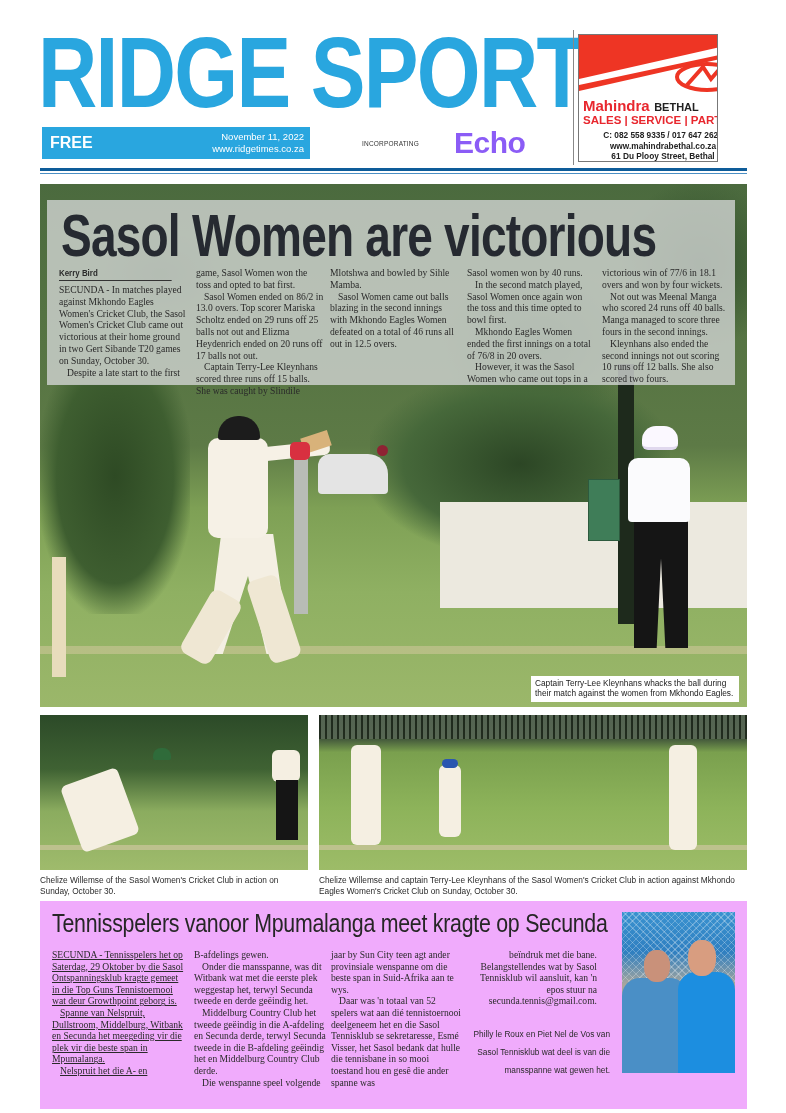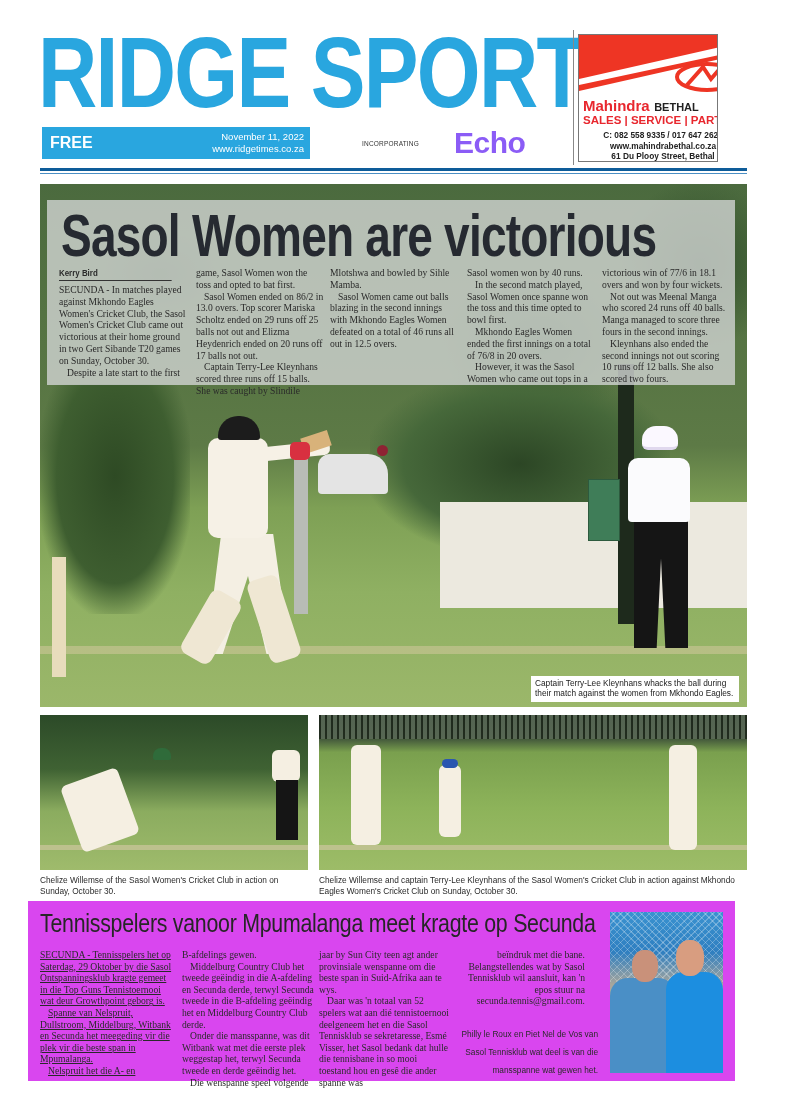--- a/index.html
+++ b/index.html
@@ -76,21 +76,21 @@
   .photo3 { position: absolute; left: 319px; top: 715px; width: 428px; height: 155px; overflow: hidden;
     background: linear-gradient(#2b3a2c 0%, #3a4c38 14%, #7aa04e 24%, #8db35a 60%, #9dbc68 100%); }
   .mini-figure { position: absolute; background: #f5efe2; border-radius: 6px; }
   .mini-dark { position: absolute; background: #151515; }
   .fence { position: absolute; left: 0; top: 0; width: 428px; height: 24px; background: repeating-linear-gradient(90deg, #1b2418 0 2px, #5e6d5a 2px 6px); opacity: 0.8; }
   .pitch-line { position: absolute; height: 5px; background: #c7c497; opacity: 0.8; }
 
   .caption-small { position: absolute; font-family: "Liberation Sans", sans-serif; font-size: 8.3px; line-height: 10.6px; color: #2a2a2a; }
 
   
-  .tennis-box { position: absolute; left: 28px; top: 901px; width: 707px; height: 180px; background: #d946ef; }
+  .tennis-box { position: absolute; left: 40px; top: 901px; width: 707px; height: 208px; background: #f0abfc; }
   .tennis-headline { position: absolute; left: 12px; top: 7px; font-family: "Liberation Sans", sans-serif; font-size: 26px; line-height: 30px; color: #262626; transform: scaleX(0.82); transform-origin: left top; white-space: nowrap; letter-spacing: -0.3px; }
   .tennis-col { position: absolute; top: 48px; width: 132px; font-size: 9.6px; line-height: 11.6px; color: #2a2a2a; }
   .tennis-col p { text-indent: 8px; }
   .tennis-col p.first { text-indent: 0; }
   .tennis-caption { position: absolute; left: 432px; top: 124px; width: 138px; font-family: "Liberation Sans", sans-serif; font-size: 8.3px; line-height: 18px; color: #2a2a2a; text-align: right; }
   .tennis-photo { position: absolute; left: 582px; top: 11px; width: 113px; height: 161px; overflow: hidden;
     background: linear-gradient(#3a92d0 0%, #2f7fc0 25%, #a8a69c 45%, #b5b3a8 100%); }
   .tennis-photo .fence2 { position: absolute; left: 0; top: 0; width: 113px; height: 70px; background: repeating-linear-gradient(45deg, rgba(255,255,255,0.25) 0 1px, transparent 1px 5px), repeating-linear-gradient(-45deg, rgba(255,255,255,0.25) 0 1px, transparent 1px 5px); }
   .tennis-photo .man1-head { position: absolute; left: 22px; top: 38px; width: 26px; height: 32px; border-radius: 45%; background: #c9917a; }
   .tennis-photo .man1 { position: absolute; left: 0; top: 66px; width: 66px; height: 95px; background: #4a8fc6; border-radius: 18px 18px 0 0; }
@@ -172,21 +172,21 @@
       <p class="first">game, Sasol Women won the toss and opted to bat first.</p>
       <p>Sasol Women ended on 86/2 in 13.0 overs. Top scorer Mariska Scholtz ended on 29 runs off 25 balls not out and Elizma Heydenrich ended on 20 runs off 17 balls not out.</p>
       <p>Captain Terry-Lee Kleynhans scored three runs off 15 balls. She was caught by Slindile</p>
     </div>
     <div class="story-col" style="left:271px;">
       <p class="first">Mlotshwa and bowled by Sihle Mamba.</p>
       <p>Sasol Women came out balls blazing in the second innings with Mkhondo Eagles Women defeated on a total of 46 runs all out in 12.5 overs.</p>
     </div>
     <div class="story-col" style="left:408px;">
       <p class="first">Sasol women won by 40 runs.</p>
-      <p>In the second match played, Sasol Women once spanne won the toss and this time opted to bowl first.</p>
+      <p>In the second match played, Sasol Women once again won the toss and this time opted to bowl first.</p>
       <p>Mkhondo Eagles Women ended the first innings on a total of 76/8 in 20 overs.</p>
       <p>However, it was the Sasol Women who came out tops in a</p>
     </div>
     <div class="story-col" style="left:543px;">
       <p class="first">victorious win of 77/6 in 18.1 overs and won by four wickets.</p>
       <p>Not out was Meenal Manga who scored 24 runs off 40 balls. Manga managed to score three fours in the second innings.</p>
       <p>Kleynhans also ended the second innings not out scoring 10 runs off 12 balls. She also scored two fours.</p>
     </div>
   </div>
 </div>
@@ -214,22 +214,22 @@
 
 <div class="tennis-box">
   <div class="tennis-headline">Tennisspelers vanoor Mpumalanga meet kragte op Secunda</div>
   <div class="tennis-col" style="left:12px;text-decoration:underline;">
     <p class="first">SECUNDA - Tennisspelers het op Saterdag, 29 Oktober by die Sasol Ontspanningsklub kragte gemeet in die Top Guns Tennistoernooi wat deur Growthpoint geborg is.</p>
     <p>Spanne van Nelspruit, Dullstroom, Middelburg, Witbank en Secunda het meegeding vir die plek vir die beste span in Mpumalanga.</p>
     <p>Nelspruit het die A- en</p>
   </div>
   <div class="tennis-col" style="left:154px;">
     <p class="first">B-afdelings gewen.</p>
+    <p>Onder die mansspanne, was dit Witbank wat met die eerste plek weggestap het, terwyl Secunda tweede en derde geëindig het.</p>
     <p>Middelburg Country Club het tweede geëindig in die A-afdeling en Secunda derde, terwyl Secunda tweede in die B-afdeling geëindig het en Middelburg Country Club derde.</p>
-    <p>Onder die mansspanne, was dit Witbank wat met die eerste plek weggestap het, terwyl Secunda tweede en derde geëindig het.</p>
     <p>Die wenspanne speel volgende</p>
   </div>
   <div class="tennis-col" style="left:291px;">
     <p class="first">jaar by Sun City teen agt ander provinsiale wenspanne om die beste span in Suid-Afrika aan te wys.</p>
     <p>Daar was 'n totaal van 52 spelers wat aan dié tennistoernooi deelgeneem het en die Sasol Tennisklub se sekretaresse, Esmé Visser, het Sasol bedank dat hulle die tennisbane in so mooi toestand hou en gesê die ander spanne was</p>
   </div>
   <div class="tennis-col" style="left:425px;text-align:right;">
     <p class="first">beïndruk met die bane.</p>
     <p>Belangstellendes wat by Sasol Tennisklub wil aansluit, kan 'n epos stuur na secunda.tennis@gmail.com.</p>
   </div>

